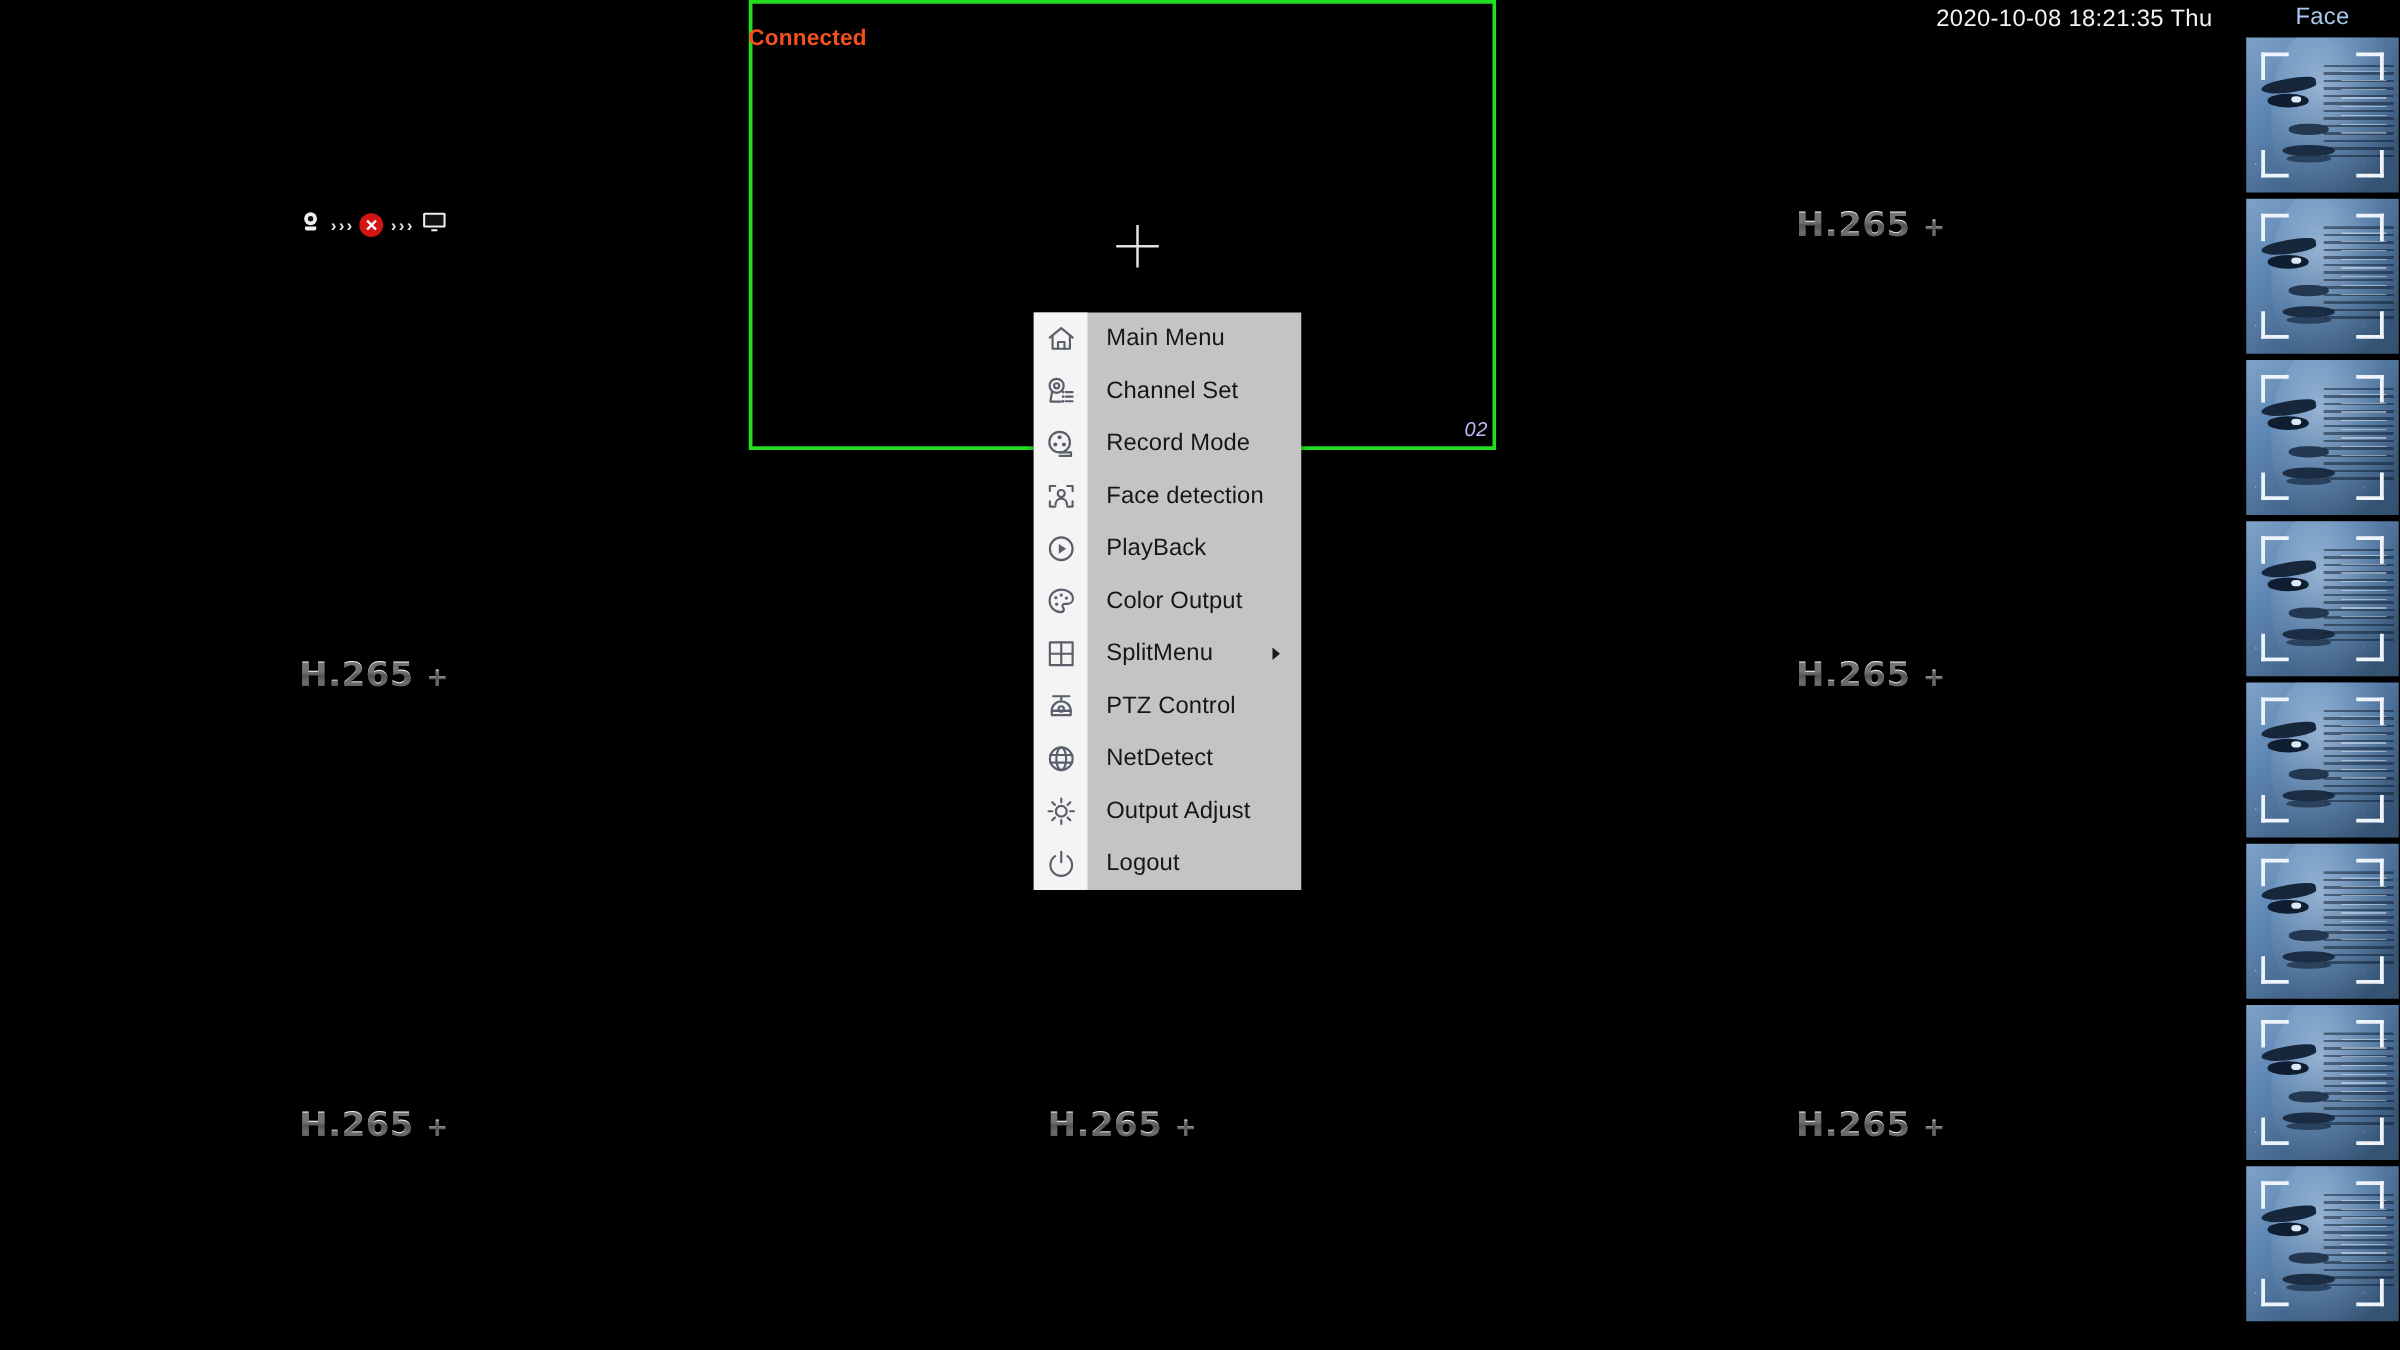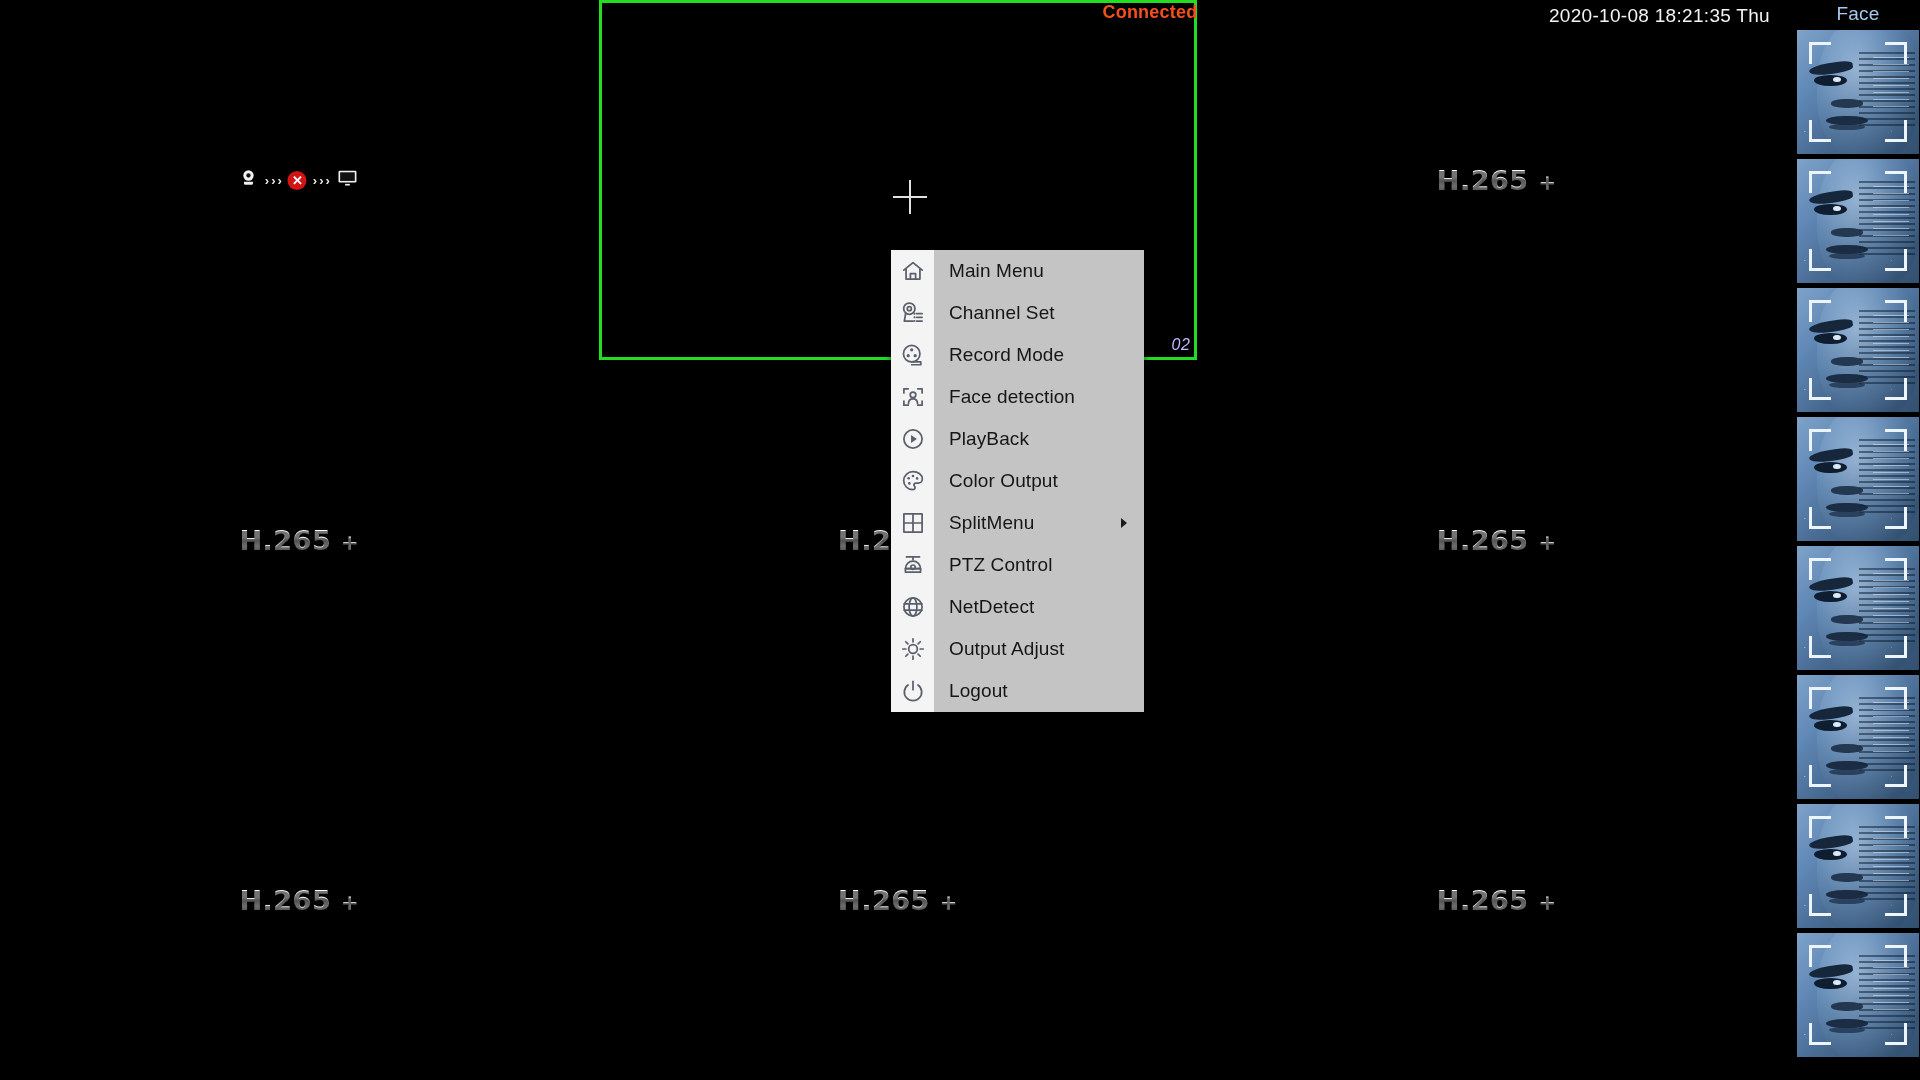--- a/index.html
+++ b/index.html
@@ -28,22 +28,22 @@
     font-weight:bold; font-size:27px;
     letter-spacing:.5px; white-space:nowrap;
     background:linear-gradient(180deg,#ffffff 0%,#ffffff 42%,#b9b9b9 52%,#f2f2f2 70%,#8e8e8e 100%);
     -webkit-background-clip:text; background-clip:text;
     color:transparent;
     text-shadow:0 1px 0 rgba(0,0,0,.55);
   }
   .codec-badge .plus{ font-size:21px; }
 
   .cell-status{
-    position:absolute; top:2px; left:0; width:100%;
-    text-align:right; font-size:18px; font-weight:bold;
+    position:absolute; top:20px; left:0; width:100%;
+    text-align:left; font-size:18px; font-weight:bold;
     color:#f4501e; letter-spacing:.2px;
   }
   .cell-number{
     position:absolute; right:7px; bottom:6px;
     font-size:16px; color:#c4b5fd; letter-spacing:.5px;font-style:italic;
   }
 
   
   .link-indicator{
     position:absolute; left:50%; top:50%;
@@ -71,21 +71,21 @@
     pointer-events:none;
   }
   #cursor-crosshair::before,#cursor-crosshair::after{
     content:""; position:absolute; background:#e2e2e2;
   }
   #cursor-crosshair::before{ left:50%; top:0; width:2px; height:100%; margin-left:-1px; }
   #cursor-crosshair::after{ top:50%; left:0; height:2px; width:100%; margin-top:-1px; }
 
   
   #context-menu{
-    position:absolute; left:891px; top:250px; width:253px;
+    position:absolute; left:827px; top:250px; width:214px;
     background:#c4c4c4; box-shadow:0 1px 6px rgba(0,0,0,.6);
     z-index:40;
   }
   #context-menu .icon-rail{
     position:absolute; left:0; top:0; bottom:0; width:43px;
     background:#f4f4f4;
   }
   .menu-item{
     position:relative; height:42px;
     display:flex; align-items:center;

